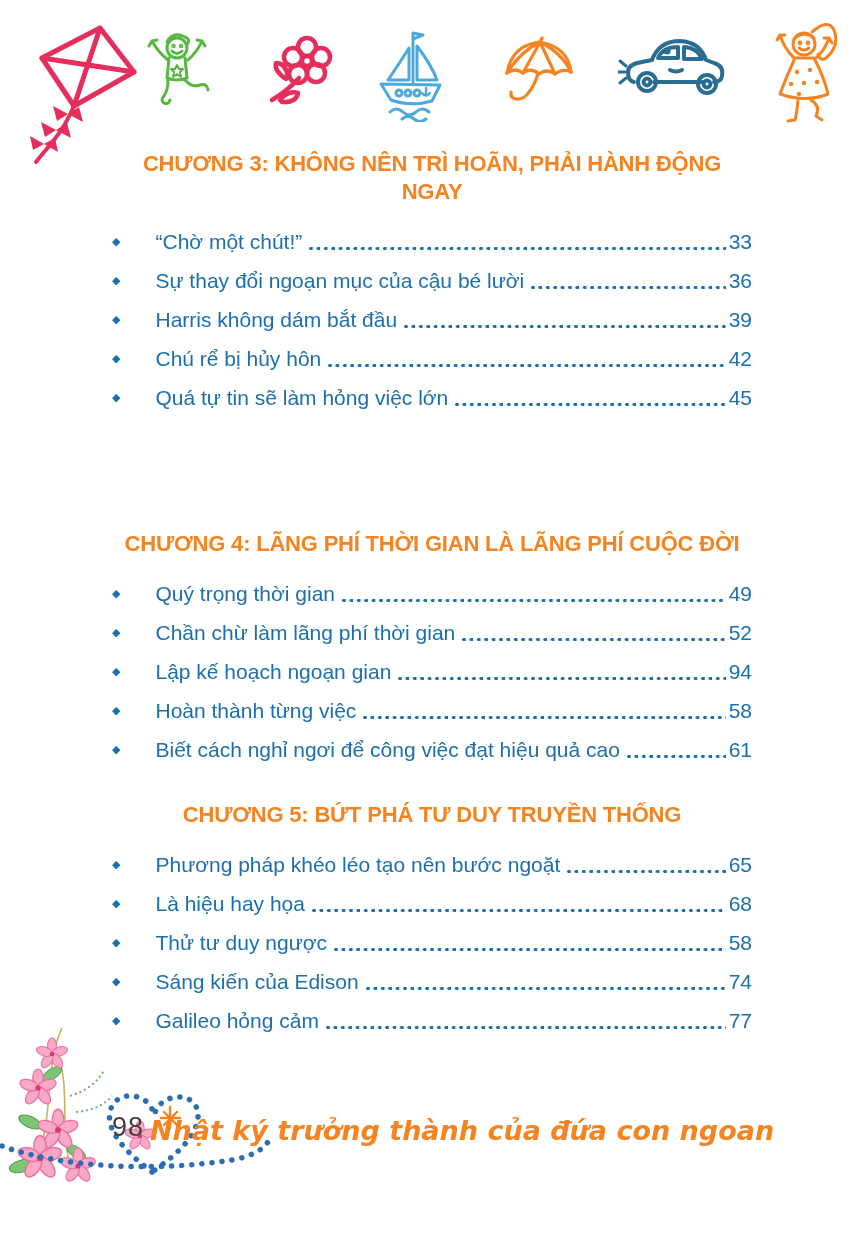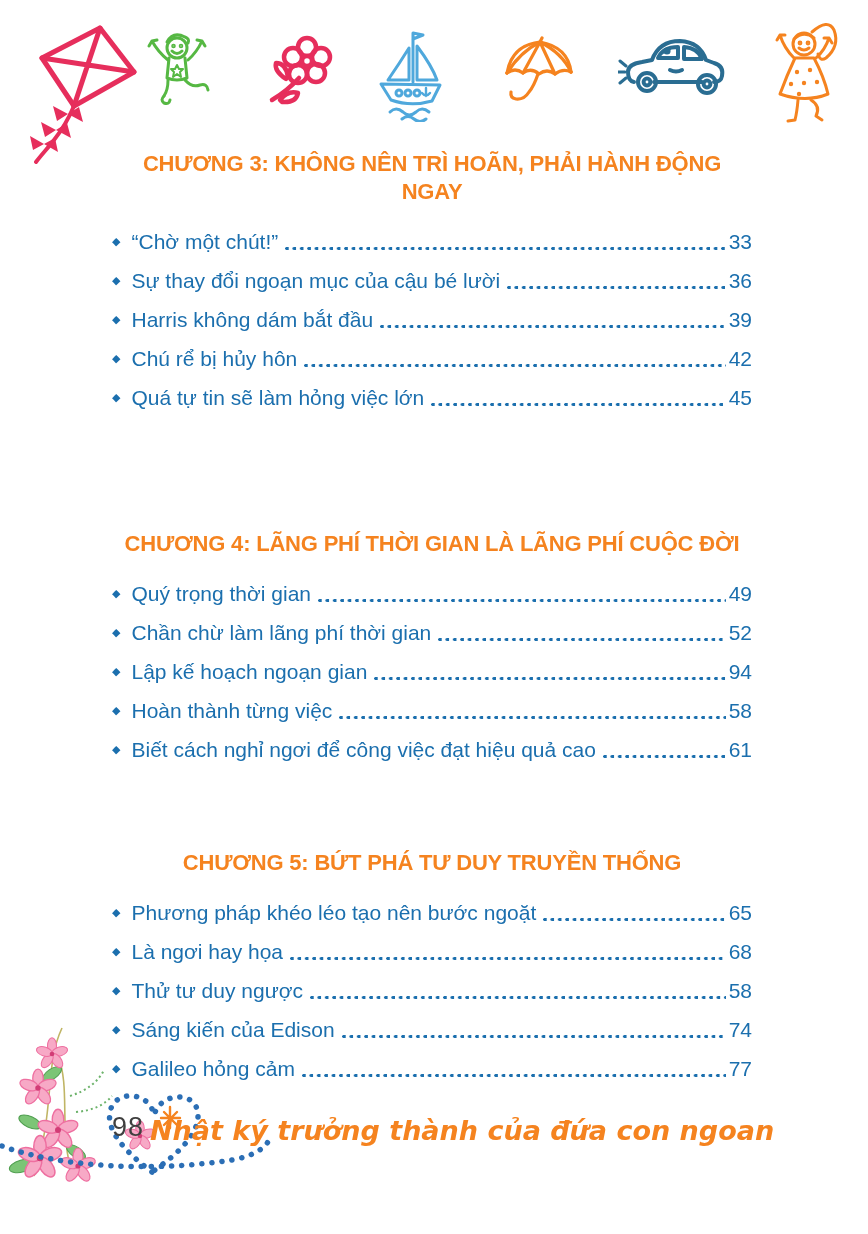--- a/index.html
+++ b/index.html
@@ -19,28 +19,28 @@
   .ic-girl     { left:764px; top:20px;  }
 
   
   .toc { position:absolute; left:112px; right:116px; top:0; }
   .chapter-title {
     margin:0; text-align:center; color:#f5831f;
     font-size:22px; font-weight:700; letter-spacing:-0.2px; line-height:28px;
   }
   .ch3 .chapter-title { margin-top:150px; }
   .ch4 .chapter-title { margin-top:113px; }
-  .ch5 .chapter-title { margin-top:80px;text-align:center; }
+  .ch5 .chapter-title { margin-top:32px;text-align:center; }
   ul.toc-list { list-style:none; margin:16px 0 0 0; padding:0; }
   li.toc-item {
     display:flex; align-items:center; height:39px;
     color:#1b6fae; font-size:21px;
   }
   .bullet { font-size:11px; margin-right:11px; color:#1b6fae; flex:0 0 auto; }
-  .item-label { white-space:nowrap; flex:0 0 auto; }
+  .item-label { white-space:nowrap; flex:0 0 auto;margin-left:24px; }
   .leader-dots {
     flex:1 1 auto; height:7px; align-self:flex-end; margin:0 3px 9px 7px;
     background-image: radial-gradient(circle at 2px 3.5px, #1b6fae 1.6px, rgba(0,0,0,0) 2px);
     background-size:7.4px 7px; background-repeat:repeat-x;
   }
   .item-page { flex:0 0 auto; text-align:right; }
 
   
   .footer-flower { position:absolute; left:0; top:1026px; }
   .footer-dots   { position:absolute; left:0; top:1080px; }
@@ -241,21 +241,21 @@
       <h2 class="chapter-title">CHƯƠNG 5: BỨT PHÁ TƯ DUY TRUYỀN THỐNG</h2>
       <ul class="toc-list">
         <li class="toc-item">
           <span class="bullet">◆</span>
           <span class="item-label">Phương pháp khéo léo tạo nên bước ngoặt</span>
           <span class="leader-dots"></span>
           <span class="item-page">65</span>
         </li>
         <li class="toc-item">
           <span class="bullet">◆</span>
-          <span class="item-label">Là ngơi hay họa</span>
+          <span class="item-label">Là hiệu hay họa</span>
           <span class="leader-dots"></span>
           <span class="item-page">68</span>
         </li>
         <li class="toc-item">
           <span class="bullet">◆</span>
           <span class="item-label">Thử tư duy ngược</span>
           <span class="leader-dots"></span>
           <span class="item-page">58</span>
         </li>
         <li class="toc-item">

